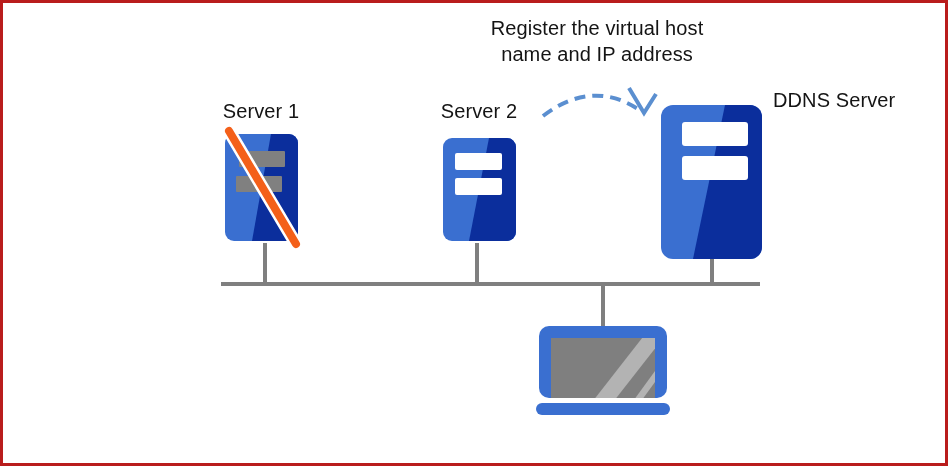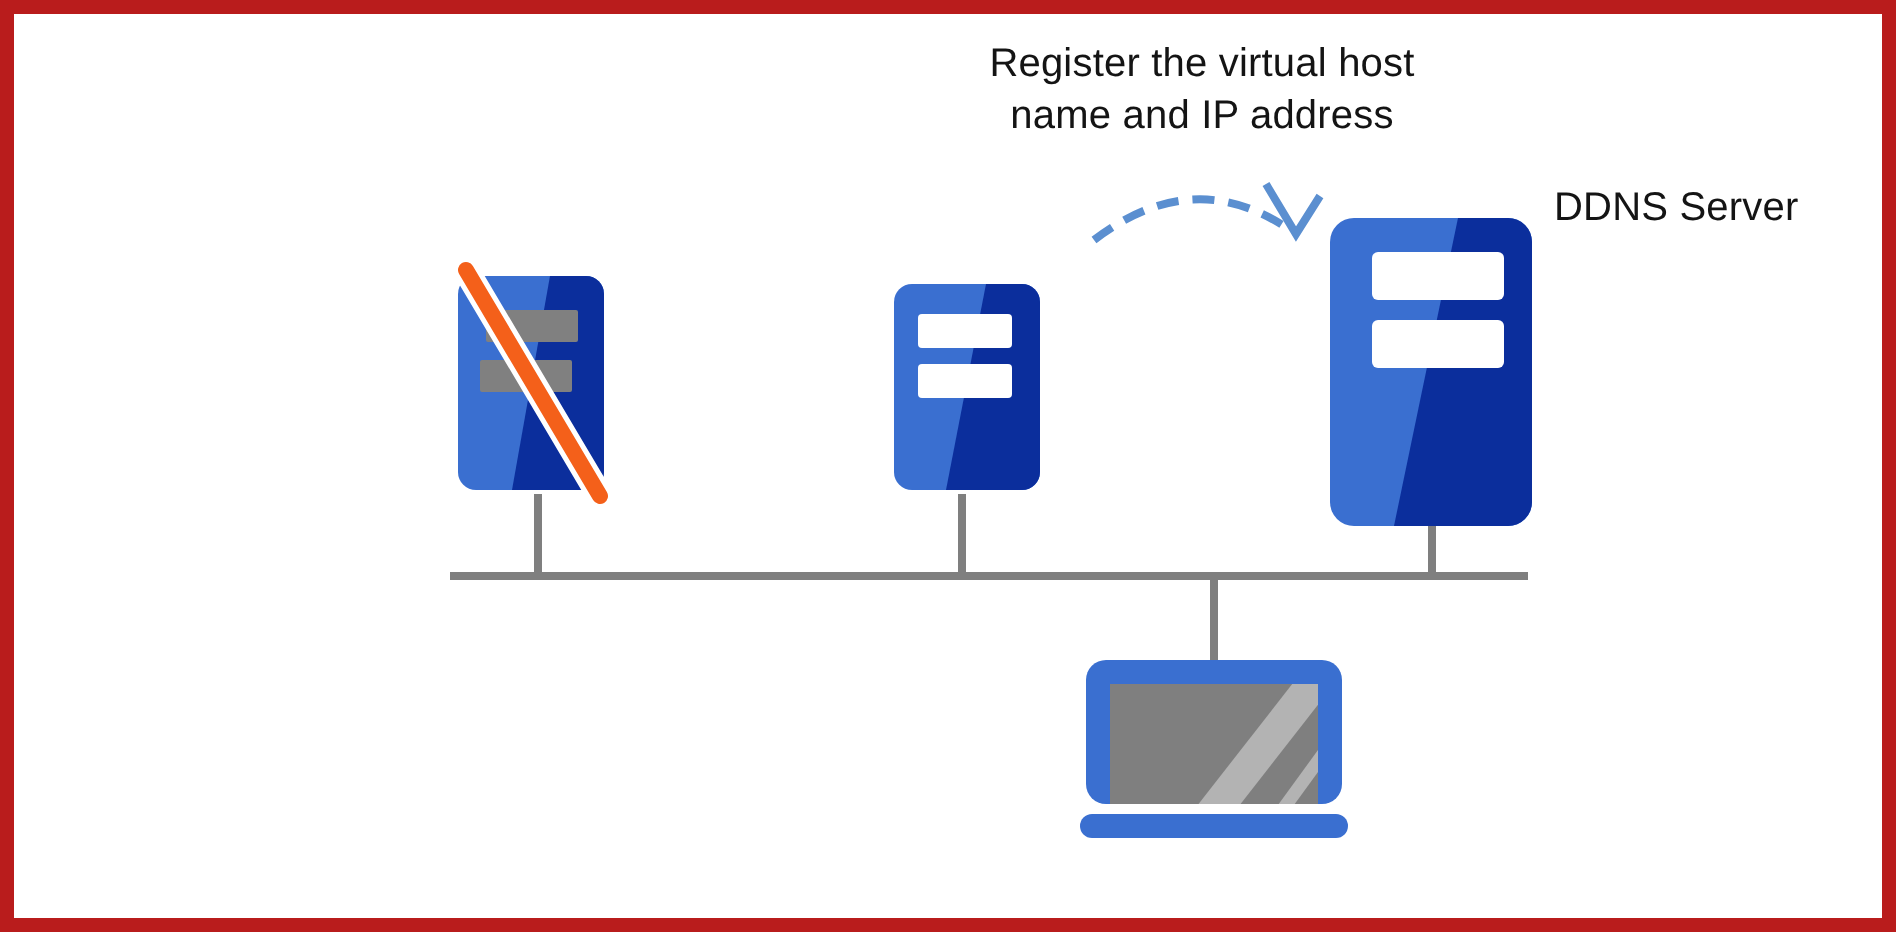--- a/index.html
+++ b/index.html
@@ -8,21 +8,21 @@
     background: #ffffff;
   }
   body {
     font-family: "Liberation Sans", sans-serif;
   }
   #canvas {
     position: relative;
     width: 948px;
     height: 466px;
     background: #ffffff;
-    border: 7px solid #b91c1c;
+    border: 3px solid #b91c1c;
     box-sizing: border-box;
     overflow: hidden;
   }
   .layer {
     position: absolute;
     left: 0;
     top: 0;
     width: 948px;
     height: 466px;
   }
@@ -142,17 +142,19 @@
         <polygon points="643,330 664,330 600,412 579,412" fill="#b3b3b3"></polygon>
         <polygon points="668,346 676,346 628,412 620,412" fill="#b3b3b3"></polygon>
       </g>
       <rect x="533" y="400" width="134" height="12" rx="6" ry="6" fill="#3a6fd0"></rect>
     </g>
   </svg>
 
   <div class="label center" id="annotation-text">Register the virtual host
 name and IP address</div>
 
+  <div class="label center" id="label-server1">Server 1</div>
 
+  <div class="label center" id="label-server2">Server 2</div>
 
   <div class="label" id="label-ddns">DDNS Server</div>
 
 </div>
 
 </body></html>

